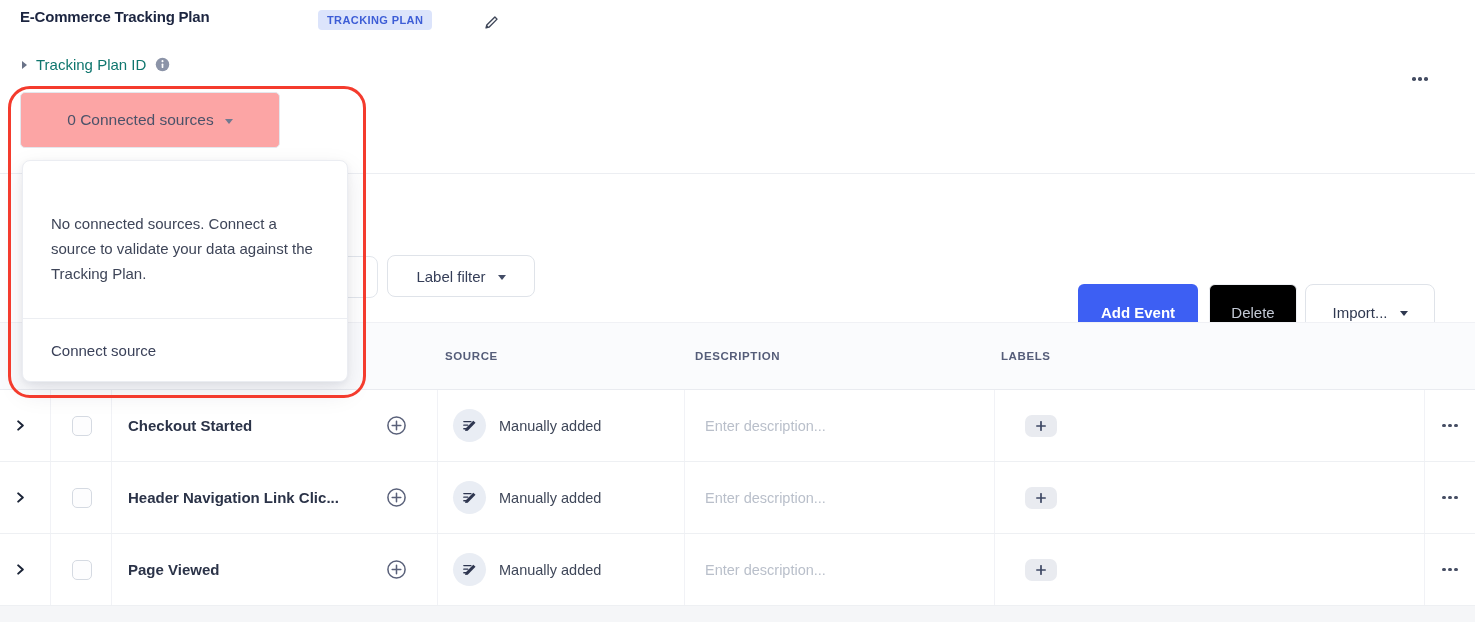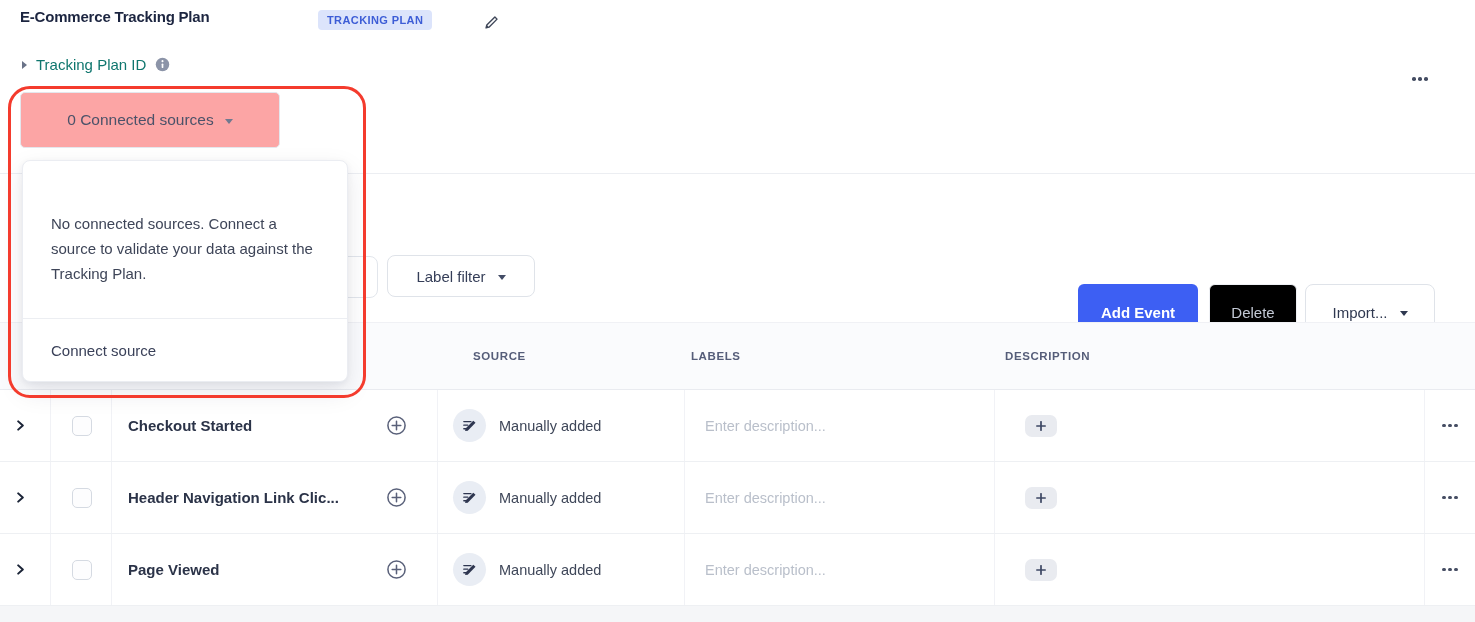--- a/index.html
+++ b/index.html
@@ -32,21 +32,21 @@
   .btn { position:absolute; top:260px; height:56px; border-radius:6px; display:flex; align-items:center; justify-content:center; font-size:15px; cursor:pointer;margin-top:24px; }
   .btn-add { left:1078px; width:120px; background:#3d5ff3; color:#ffffff; font-weight:600; border:none; }
   .btn-delete { left:1209px; width:88px; background:#000000; border:1px solid #eef0f4; color:#c3c9d5; }
   .btn-import { left:1305px; width:130px; background:#fff; border:1px solid #dfe3e9; color:#2f3850; gap:12px; border-radius:8px; }
   .btn-import .caret-down { border-top-color:#2f3850; }
 
   
   .etable { position:absolute; left:0; top:322px; width:1475px; }
   .t-head { display:grid; grid-template-columns:51px 61px 326px 247px 310px 430px 50px; height:68px; background:#fafbfd; border-top:1px solid #f0f1f5; border-bottom:1px solid #e9ebf0; align-items:center; }
   .t-head .hcell { font-size:11.5px; font-weight:700; letter-spacing:0.6px; color:#555d79; }
-  .hc-source { padding-left:7px;margin-left:28px; } .hc-desc { padding-left:10px; } .hc-labels { padding-left:6px; }
+  .hc-source { padding-left:7px; } .hc-desc { padding-left:10px; } .hc-labels { padding-left:6px; }
   .t-row { display:grid; grid-template-columns:51px 61px 326px 247px 310px 430px 50px; height:72px; background:#fff; border-bottom:1px solid #eef0f3; align-items:center; }
   .t-row > div { height:100%; display:flex; align-items:center; border-right:1px solid #f1f2f6; }
   .t-row > div:last-child { border-right:none; }
   .c-expand { padding-left:15px; cursor:pointer; }
   .c-check { padding-left:21px; }
   .checkbox { width:20px; height:20px; border:1.5px solid #d5dae2; border-radius:5px; background:#fdfdfe; cursor:pointer; }
   .c-name { padding-left:16px; padding-right:30px; }
   .ev-name { font-size:15px; font-weight:700; color:#2b3348; white-space:nowrap; overflow:hidden; text-overflow:ellipsis; max-width:265px; }
   .c-name .spacer { flex:1; }
   .c-source { padding-left:15px; gap:13px; }
@@ -123,22 +123,22 @@
     <span>Import...</span>
     <span class="caret-down"></span>
   </div>
 
   <div class="etable">
     <div class="t-head">
       <div></div>
         <div></div>
         <div></div>
       <div class="hcell hc-source">SOURCE</div>
+      <div class="hcell hc-desc">DESCRIPTION</div>
       <div class="hcell hc-labels">LABELS</div>
-      <div class="hcell hc-desc">DESCRIPTION</div>
       <div></div>
     </div>
 
     <div class="t-row">
       <div class="c-expand">
         <svg width="11" height="11" viewBox="0 0 12 12">
             <path d="M3.5 1.5 L8.5 6 L3.5 10.5" fill="none" stroke="#1b2437" stroke-width="2.2" stroke-linecap="round" stroke-linejoin="round"></path>
           </svg>
       </div>
       <div class="c-check">

